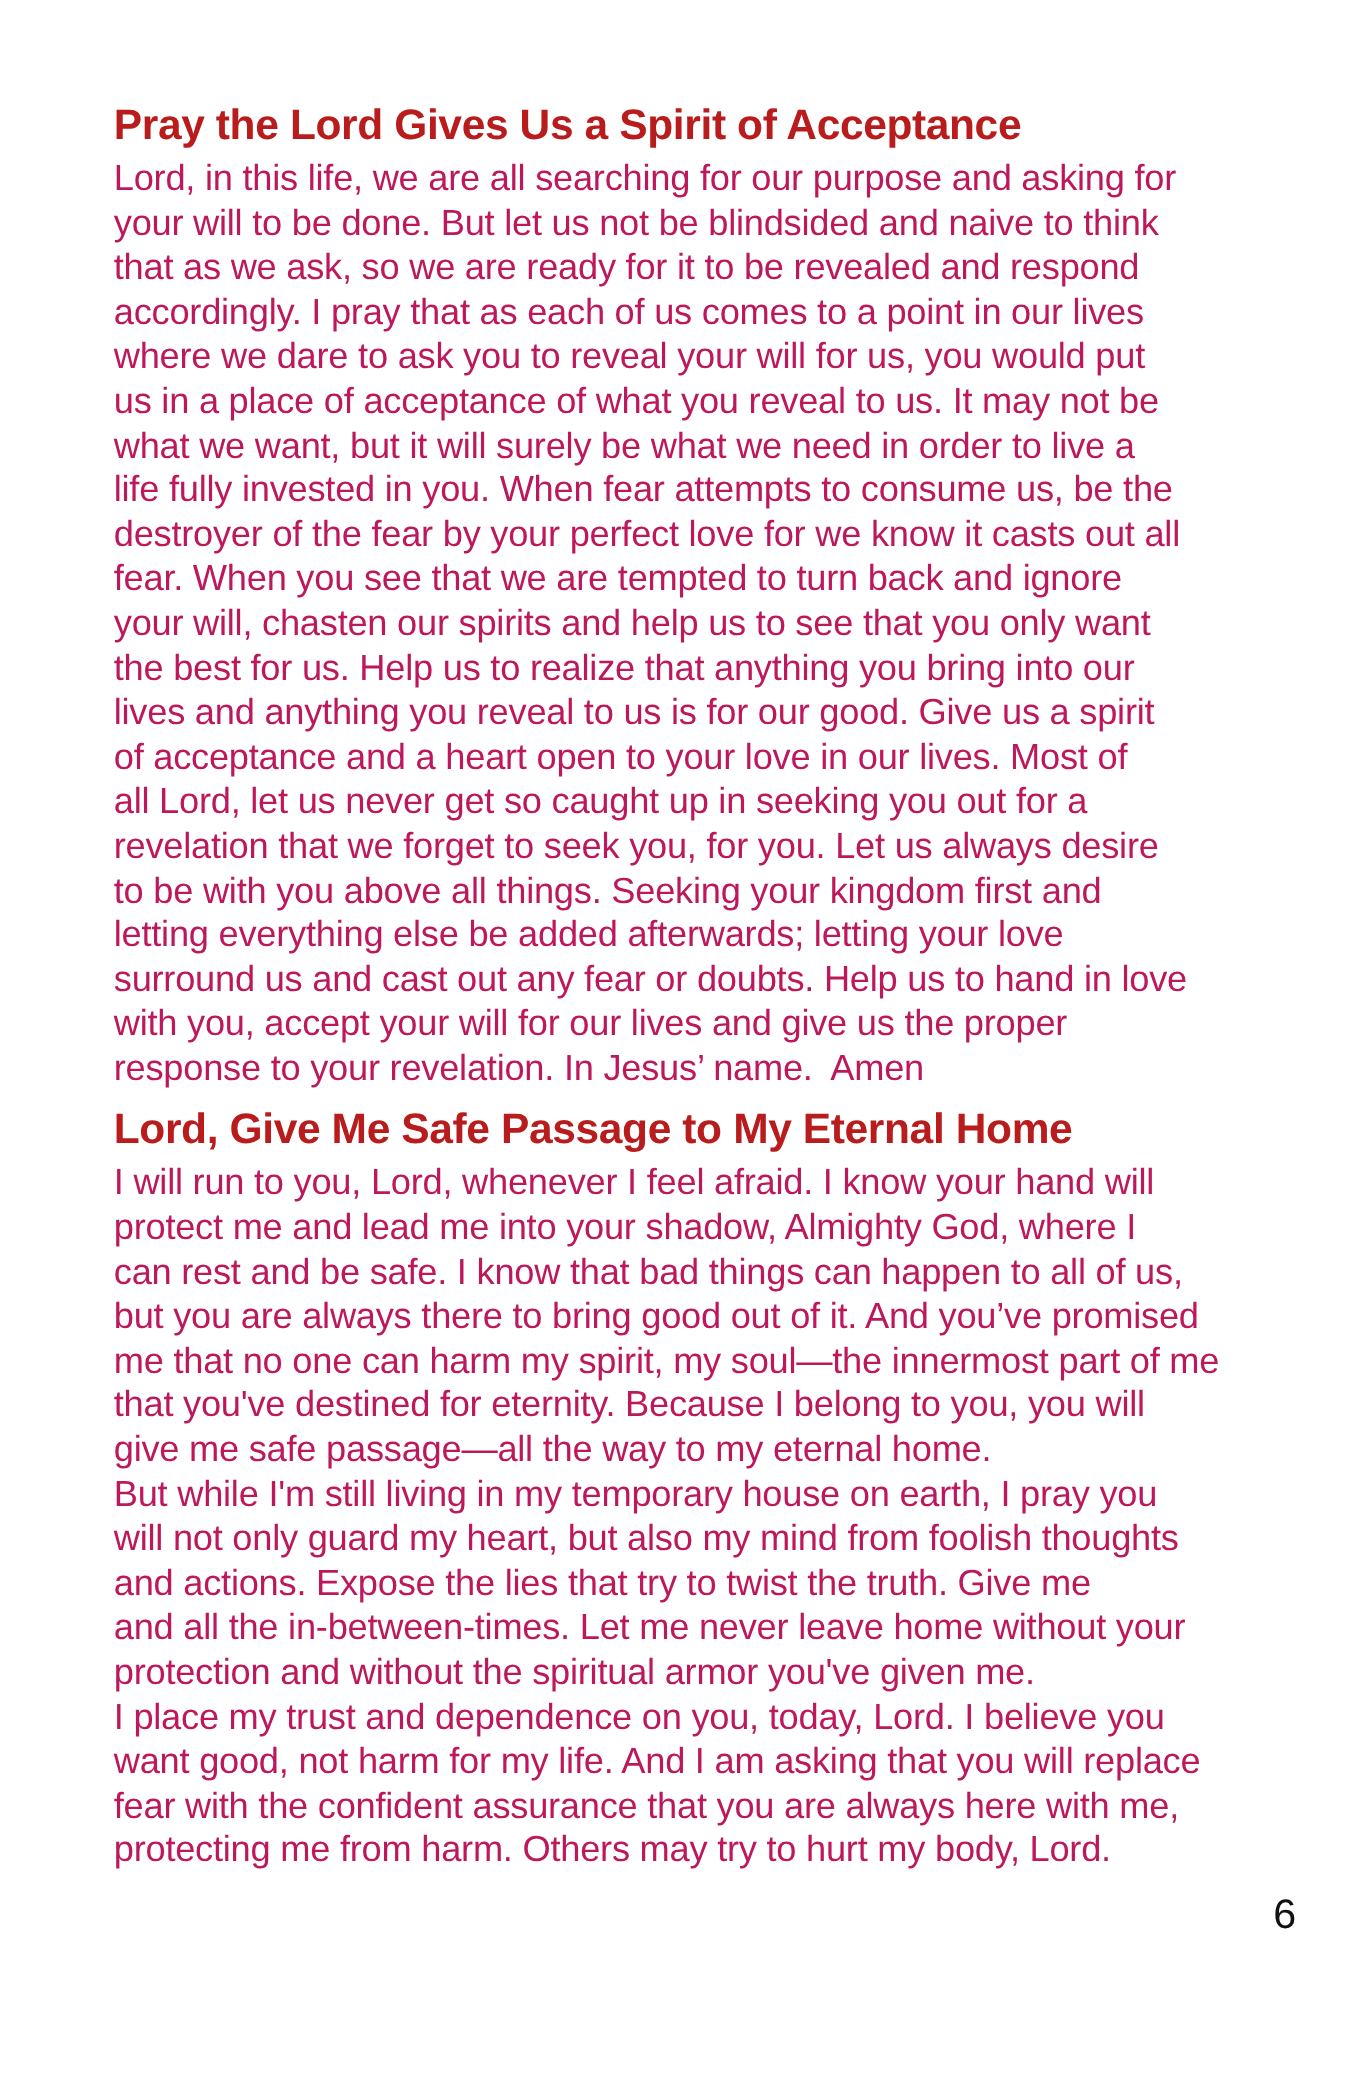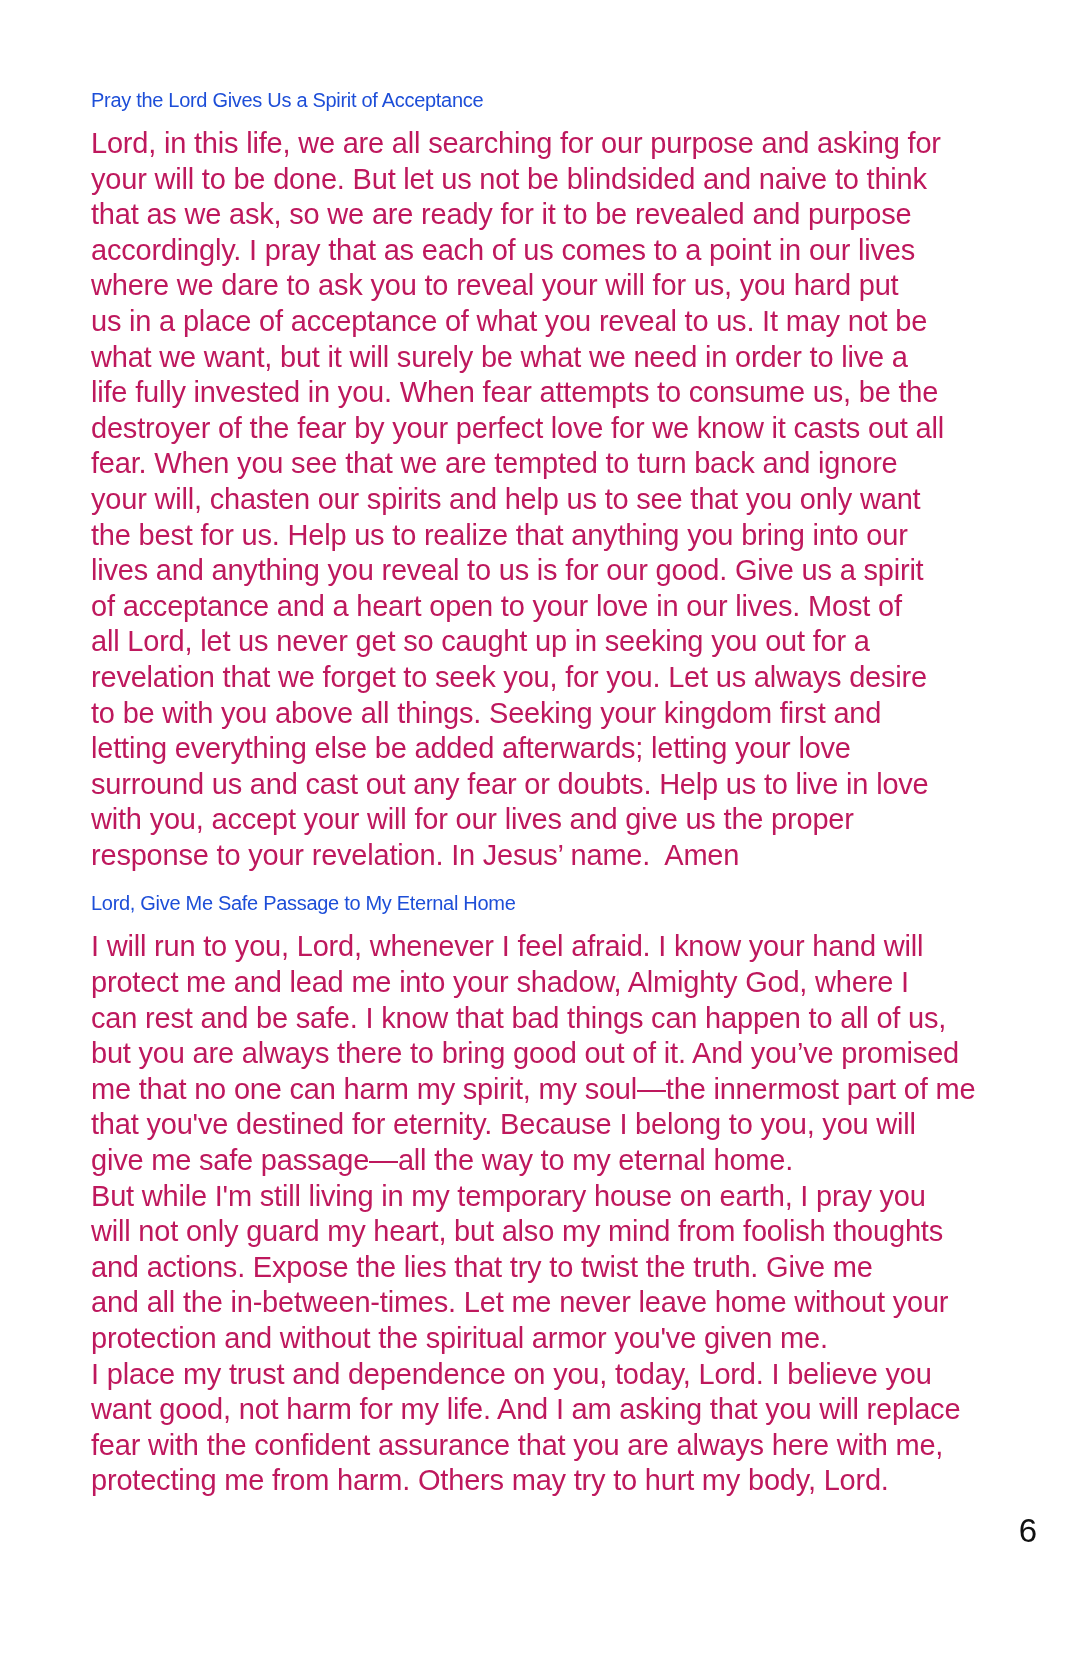--- a/index.html
+++ b/index.html
@@ -16,25 +16,25 @@
   }
   .page {
     box-sizing: border-box;
     width: 1086px;
     height: 1678px;
     padding: 82px 40px 0 91px;
     background: #ffffff;
   }
   .prayer-title {
     margin: 0 0 8px 0;
-    font-size: 20px;
+    font-size: 34px;
     line-height: 36px;
-    font-weight: normal;
+    font-weight: bold;
     letter-spacing: -0.3px;
-    color: #1d4ed8;
+    color: #b91c1c;
   }
   .prayer-body {
     font-size: 29px;
     line-height: 35.6px;
     letter-spacing: -0.2px;
     color: #be185d;
   }
   .line {
     white-space: pre;
   }
@@ -53,37 +53,37 @@
 </head>
 <body>
 
 <div class="page">
 
   <div class="prayer-section">
     <h2 class="prayer-title">Pray the Lord Gives Us a Spirit of Acceptance</h2>
     <div class="prayer-body">
         <div class="line">Lord, in this life, we are all searching for our purpose and asking for</div>
         <div class="line">your will to be done. But let us not be blindsided and naive to think</div>
-        <div class="line">that as we ask, so we are ready for it to be revealed and purpose</div>
+        <div class="line">that as we ask, so we are ready for it to be revealed and respond</div>
         <div class="line">accordingly. I pray that as each of us comes to a point in our lives</div>
-        <div class="line">where we dare to ask you to reveal your will for us, you hard put</div>
+        <div class="line">where we dare to ask you to reveal your will for us, you would put</div>
         <div class="line">us in a place of acceptance of what you reveal to us. It may not be</div>
         <div class="line">what we want, but it will surely be what we need in order to live a</div>
         <div class="line">life fully invested in you. When fear attempts to consume us, be the</div>
         <div class="line">destroyer of the fear by your perfect love for we know it casts out all</div>
         <div class="line">fear. When you see that we are tempted to turn back and ignore</div>
         <div class="line">your will, chasten our spirits and help us to see that you only want</div>
         <div class="line">the best for us. Help us to realize that anything you bring into our</div>
         <div class="line">lives and anything you reveal to us is for our good. Give us a spirit</div>
         <div class="line">of acceptance and a heart open to your love in our lives. Most of</div>
         <div class="line">all Lord, let us never get so caught up in seeking you out for a</div>
         <div class="line">revelation that we forget to seek you, for you. Let us always desire</div>
         <div class="line">to be with you above all things. Seeking your kingdom first and</div>
         <div class="line">letting everything else be added afterwards; letting your love</div>
-        <div class="line">surround us and cast out any fear or doubts. Help us to live in love</div>
+        <div class="line">surround us and cast out any fear or doubts. Help us to hand in love</div>
         <div class="line">with you, accept your will for our lives and give us the proper</div>
         <div class="line">response to your revelation. In Jesus’ name.  Amen</div>
       </div>
   </div>
 
   <div class="prayer-section">
     <h2 class="prayer-title">Lord, Give Me Safe Passage to My Eternal Home</h2>
     <div class="prayer-body">
         <div class="line">I will run to you, Lord, whenever I feel afraid. I know your hand will</div>
         <div class="line">protect me and lead me into your shadow, Almighty God, where I</div>

